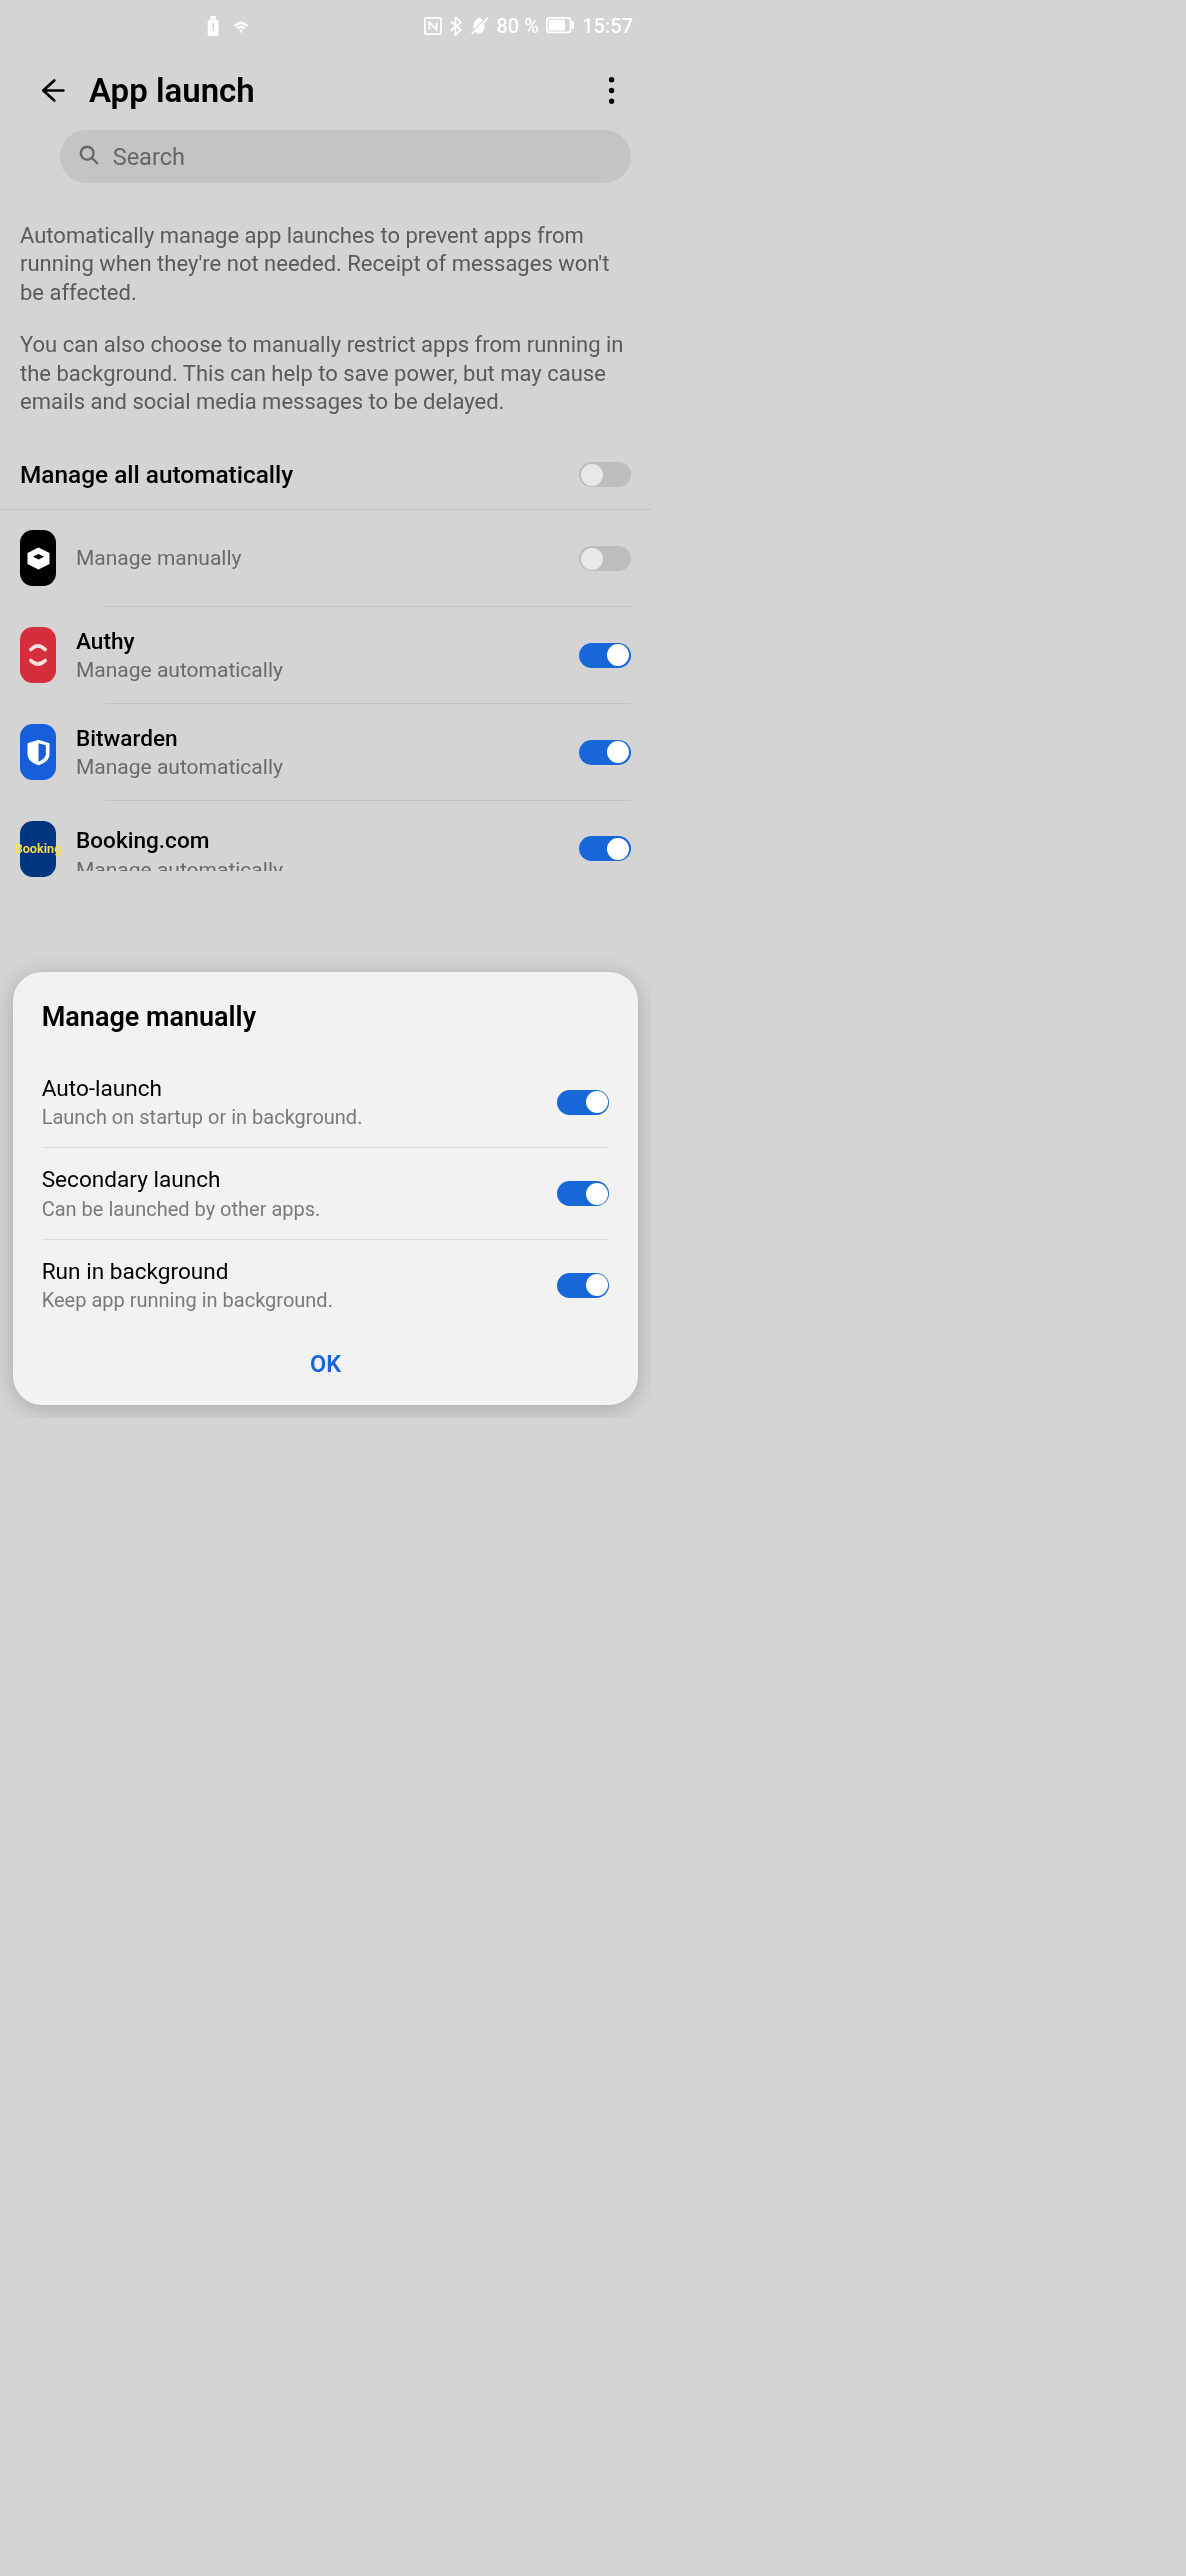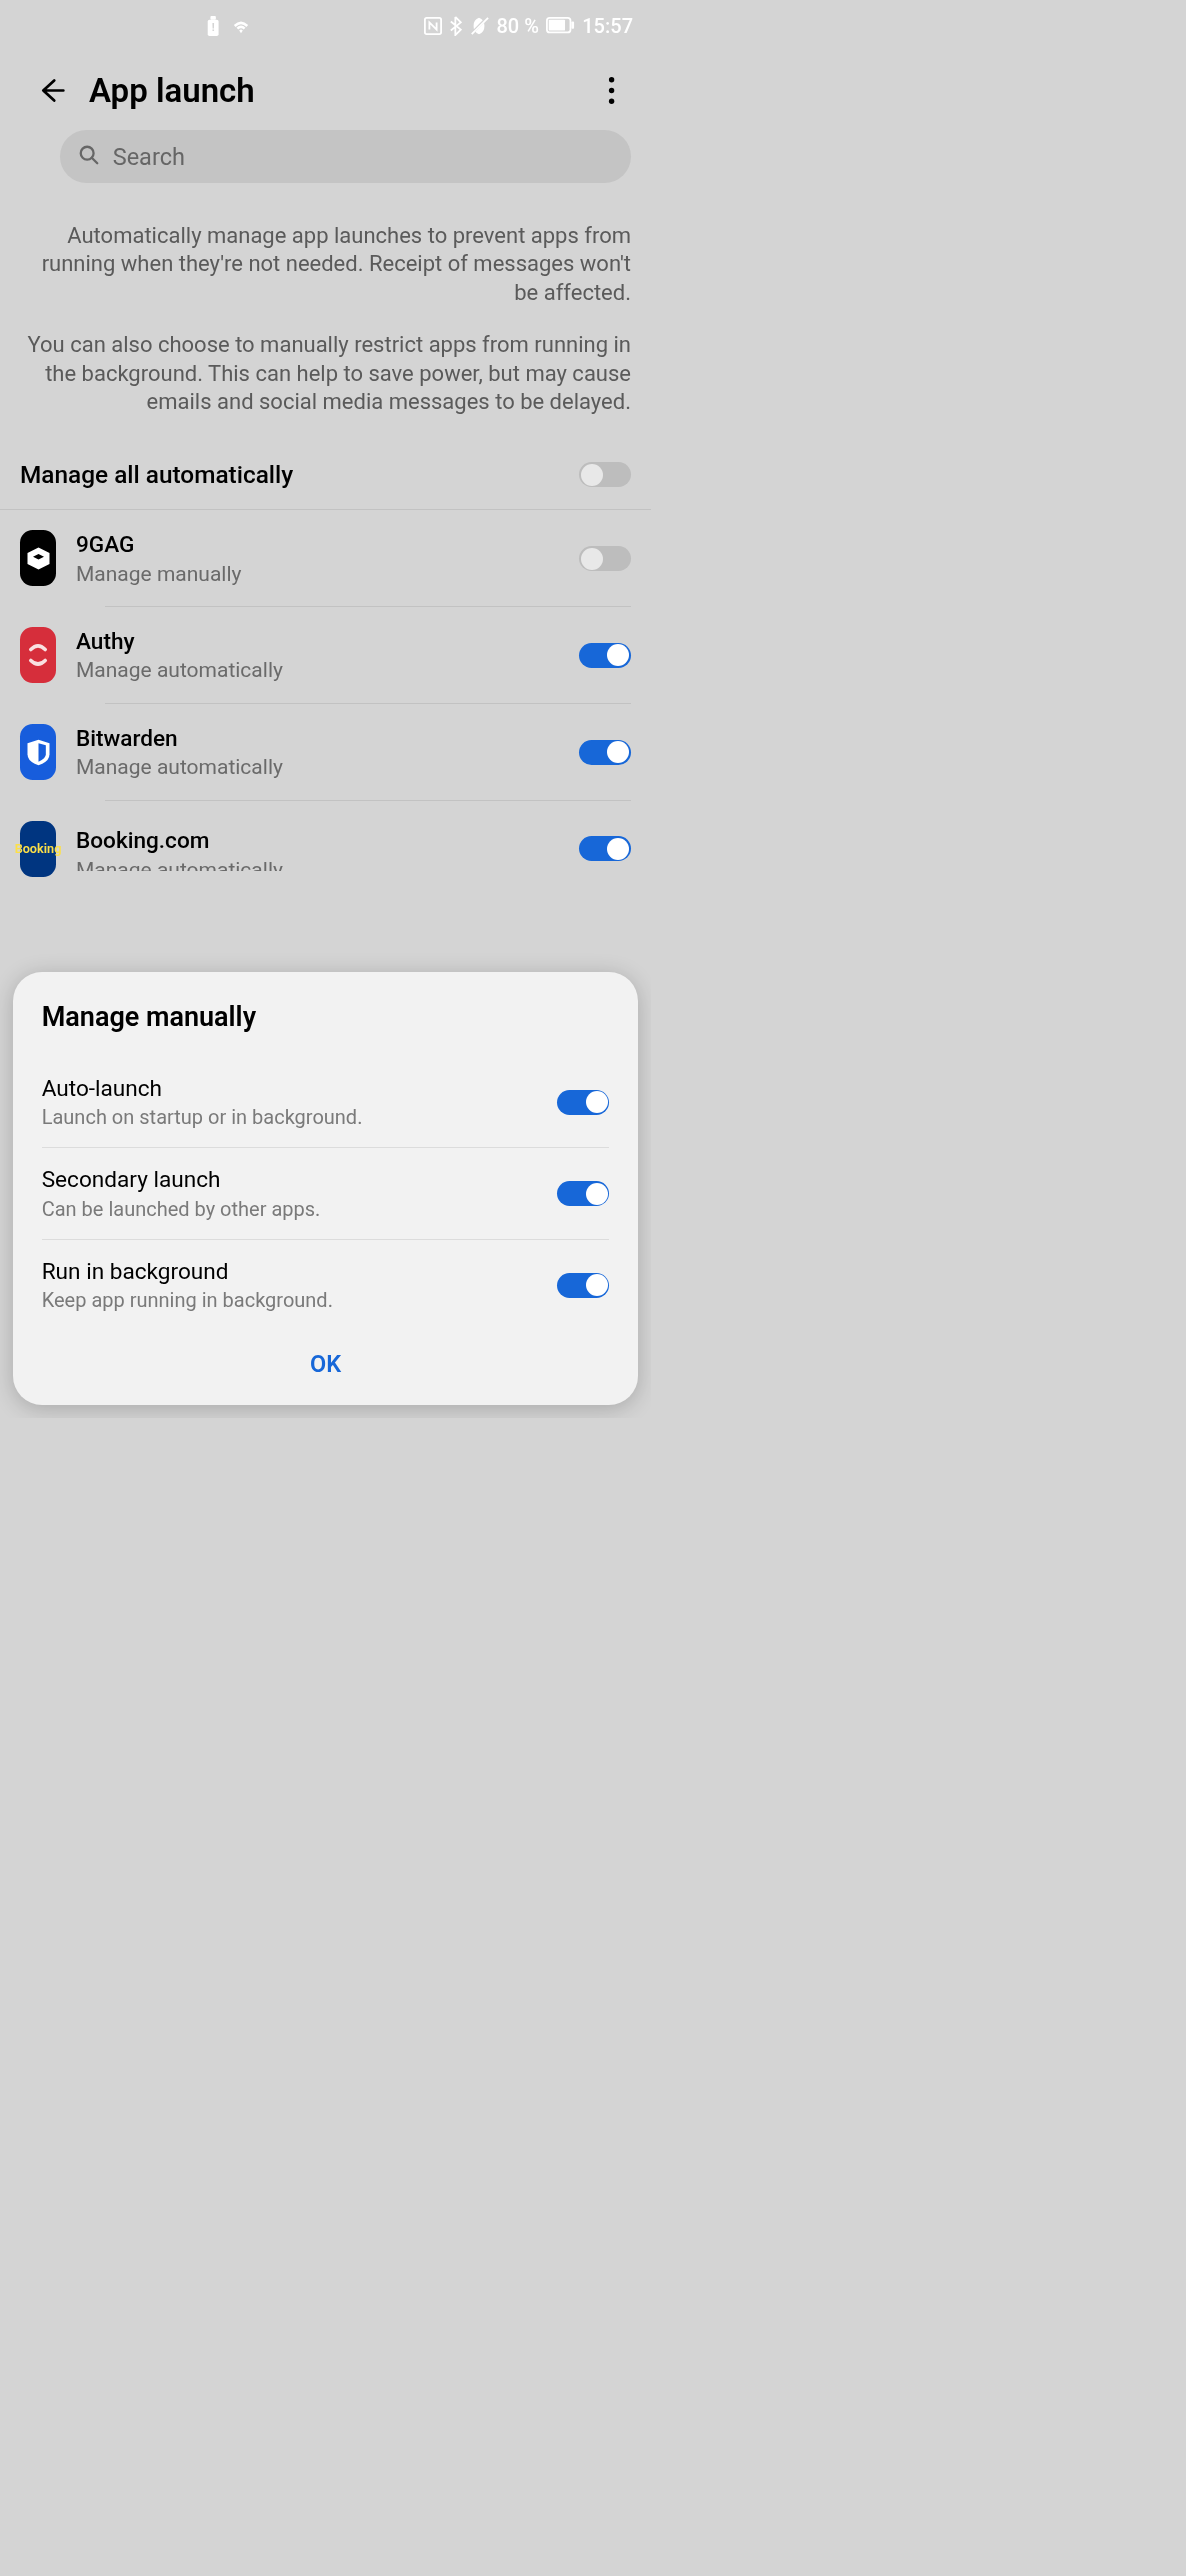--- a/index.html
+++ b/index.html
@@ -19,21 +19,21 @@
   .header-title { font-size: 33px; font-weight: 600; color: #000; flex: 1; }
   .more-icon { display: flex; }
   
   
   .search-wrap { padding: 0 20px 16.3px 20px; margin-left: 40px; }
   .search-box { background: #c4c4c4; border-radius: 36px; display: flex; align-items: center; padding: 12.7px 18px; gap: 12.7px; }
   .search-placeholder { color: #666; font-size: 23.5px; }
   
   
   .description { padding: 22px 20px 0 20px; font-size: 22px; line-height: 1.3; color: #5a5a5a; }
-  .desc-p { margin-bottom: 23.5px; text-align: right; }
+  .desc-p { margin-bottom: 23.5px; }
   
   
   .manage-all { display: flex; align-items: center; padding: 20px 20px 20px 20px; border-bottom: 0.9px solid #c2c2c2; }
   .manage-all-label { font-size: 24.4px; font-weight: 500; color: #000; flex: 1; }
   
   
   .toggle { width: 52px; height: 25px; border-radius: 18px; position: relative; flex-shrink: 0; }
   .toggle.off { background: #bdbdbd; }
   .toggle.on { background: #1767d8; }
   .toggle-knob { width: 22px; height: 22px; border-radius: 50%; background: #fff; position: absolute; top: 1.8px; }
@@ -156,21 +156,20 @@
 
   <div class="app-list">
     <div class="app-row">
       <div class="app-icon black">
         <svg width="33" height="33" viewBox="0 0 36 36">
             <path d="M18 6 L30 12 L30 24 L18 30 L6 24 L6 12 Z" fill="#fff"></path>
             <path d="M18 13 L24 16 L18 19 L12 16 Z" fill="#000"></path>
           </svg>
       </div>
       <div class="app-text">
-        <div class="app-name">9GAG</div>
         <div class="app-sub">Manage manually</div>
       </div>
       <div class="toggle off">
           <div class="toggle-knob"></div>
         </div>
     </div>
     <div class="app-divider"></div>
     <div class="app-row">
       <div class="app-icon red">
         <svg width="36" height="36" viewBox="0 0 40 40">

